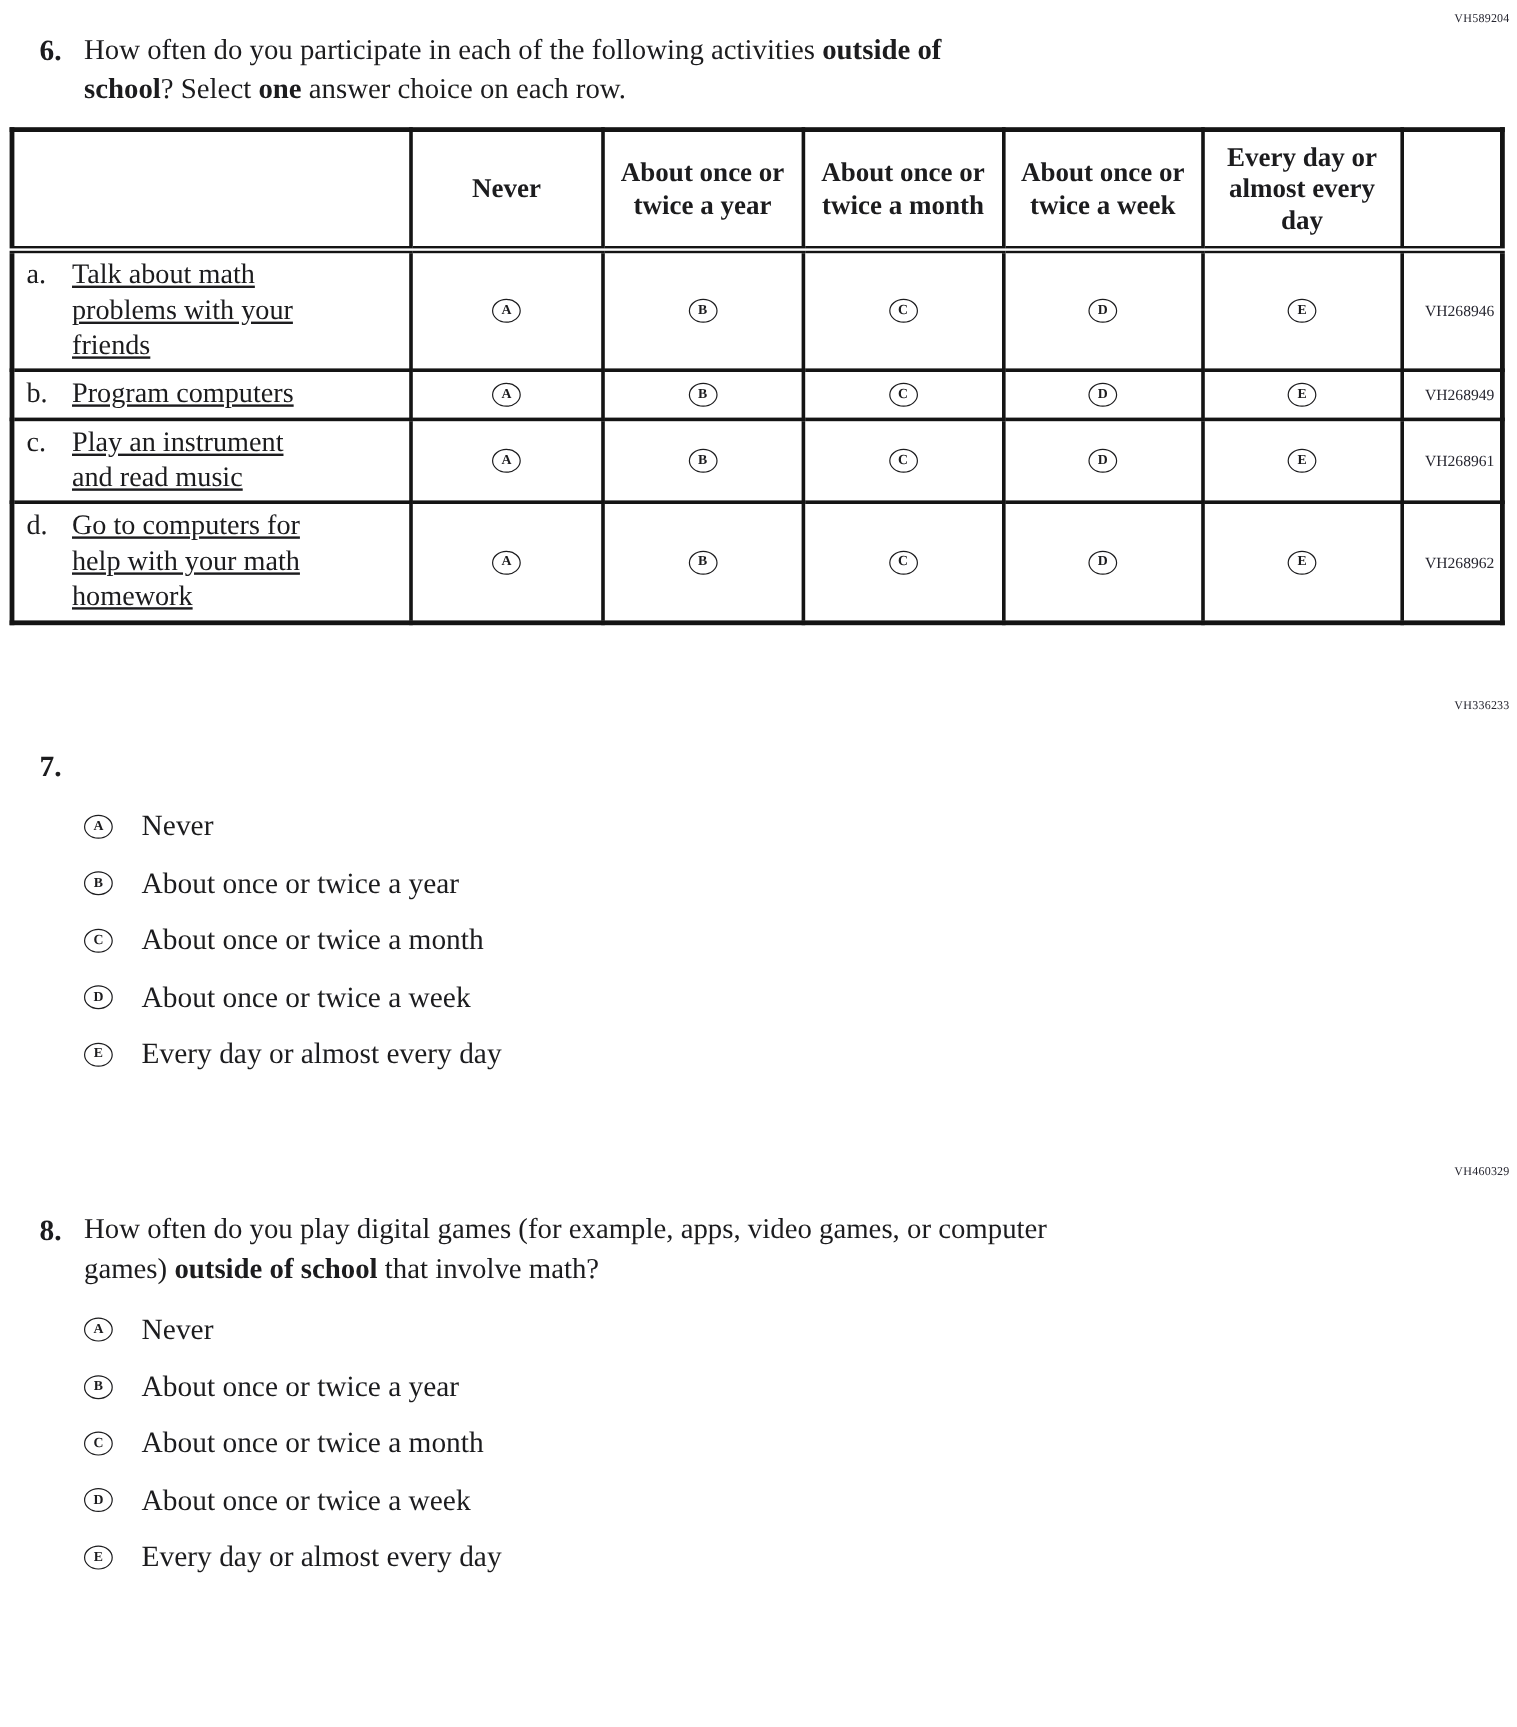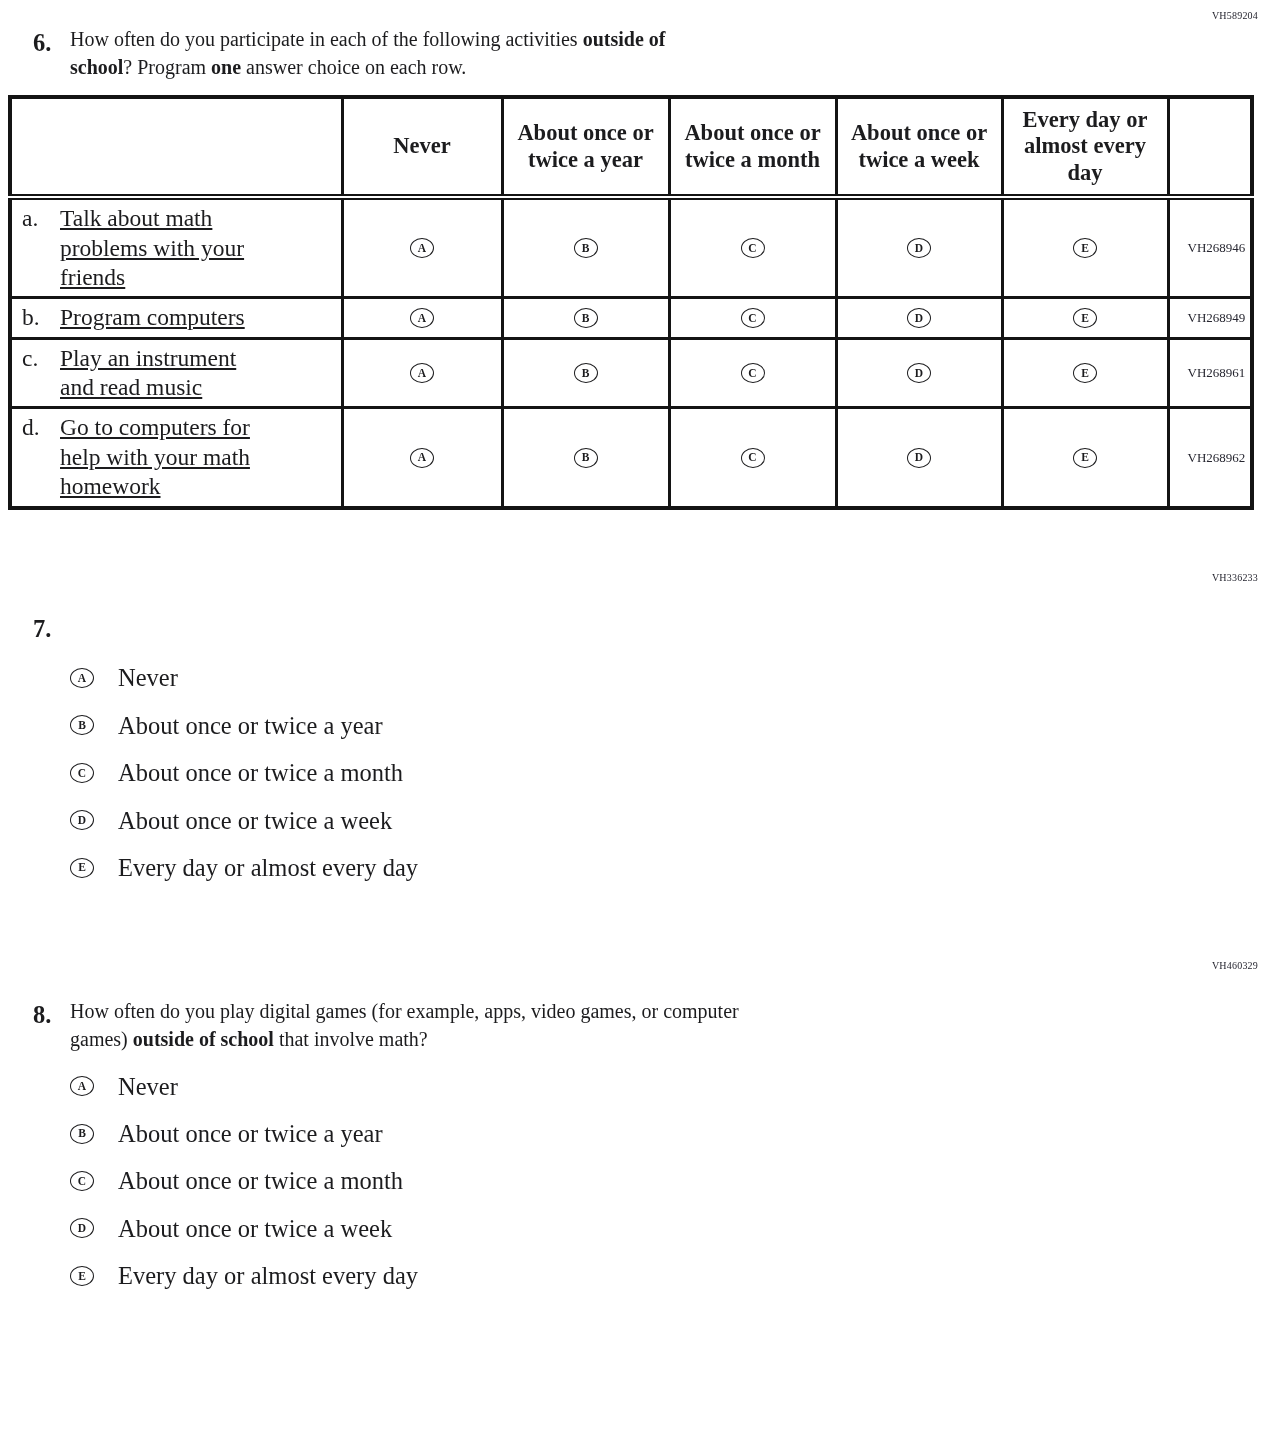--- a/index.html
+++ b/index.html
@@ -25,21 +25,21 @@
 
   
   .question { display: flex; margin-left: 33px; }
   .qnum {
     font-weight: bold;
     font-size: 24.5px;
     width: 37px;
     flex: 0 0 37px;
     line-height: 1.38;
   }
-  .qtext { font-size: 20px; line-height: 1.38; font-family: Liberation Serif, serif; }
+  .qtext { font-size: 24px; line-height: 1.38; font-family: Liberation Serif, serif; }
   .qtext b { font-weight: bold; }
 
   
   table.matrix {
     border-collapse: collapse;
     table-layout: fixed;
     width: 1242px;
     margin-left: 8px;
     margin-top: 14px;
     border: 4px solid #141414;
@@ -106,21 +106,21 @@
 </style>
 </head>
 <body>
 
 <div class="page">
 
   <div class="code-line c6">VH589204</div>
 
   <div class="question q6">
     <div class="qnum">6.</div>
-    <div class="qtext"><span>How often do you participate in each of the following activities </span><b>outside of</b><br><b>school</b><span>? Program </span><b>one</b><span> answer choice on each row.</span></div>
+    <div class="qtext"><span>How often do you participate in each of the following activities </span><b>outside of</b><br><b>school</b><span>? Select </span><b>one</b><span> answer choice on each row.</span></div>
   </div>
 
   <table class="matrix">
     <colgroup>
       <col style="width:332px">
         <col style="width:160px">
         <col style="width:167px">
       <col style="width:167px">
         <col style="width:166px">
         <col style="width:166px">

